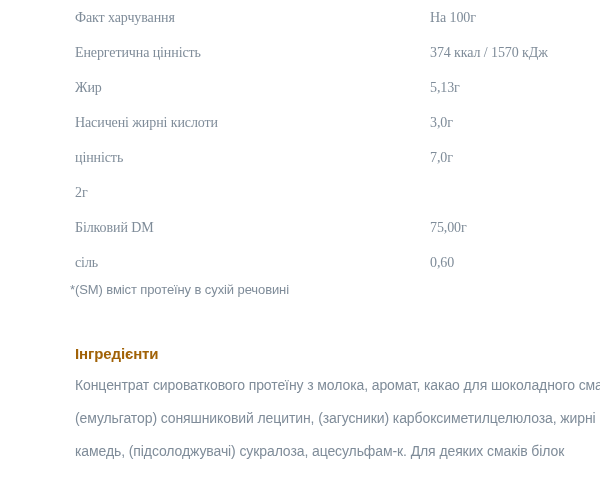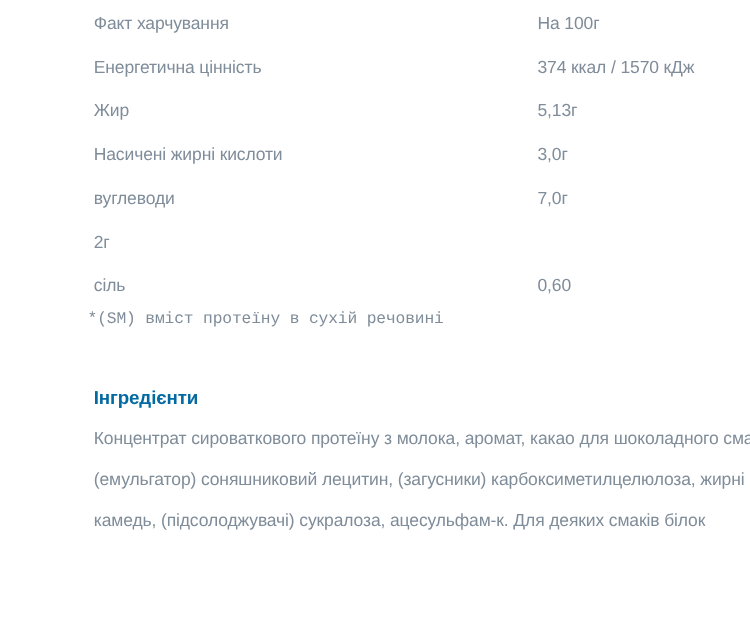--- a/index.html
+++ b/index.html
@@ -20,41 +20,41 @@
     letter-spacing: -0.1px;
   }
   .nutrition-table {
     width: 100%;
   }
   .nutri-row {
     height: 35px;
     display: flex;
     align-items: center;
     font-size: 14px;
+    font-family: Liberation Serif, serif;
   }
   .nutri-label {
     flex: 0 0 355px;
   }
   .nutri-value {
     flex: 1;
     white-space: nowrap;
   }
   .footnote {
     margin-left: -5px;
     line-height: 20px;
     font-size: 13px;
-    font-family: Liberation Mono, monospace;
   }
   .ingredients {
     margin-top: 44px;
   }
   .ingredients-heading {
     font-size: 15px;
     font-weight: bold;
-    color: #0369a1;
+    color: #a16207;
     line-height: 19px;
   }
   .ingredients-text {
     margin-top: 6px;
   }
   .ingredient-line {
     line-height: 33px;
     font-size: 14px;
     white-space: nowrap;
   }
@@ -78,25 +78,29 @@
     </div>
     <div class="nutri-row">
       <span class="nutri-label">Жир</span>
       <span class="nutri-value">5,13г</span>
     </div>
     <div class="nutri-row">
       <span class="nutri-label">Насичені жирні кислоти</span>
       <span class="nutri-value">3,0г</span>
     </div>
     <div class="nutri-row">
-      <span class="nutri-label">вуглеводи</span>
+      <span class="nutri-label">цінність</span>
       <span class="nutri-value">7,0г</span>
     </div>
     <div class="nutri-row">
       <span class="nutri-value">2г</span>
+    </div>
+    <div class="nutri-row">
+      <span class="nutri-label">Білковий DM</span>
+      <span class="nutri-value">75,00г</span>
     </div>
     <div class="nutri-row">
       <span class="nutri-label">сіль</span>
       <span class="nutri-value">0,60</span>
     </div>
   </div>
 
   <div class="footnote">*(SM) вміст протеїну в сухій речовині</div>
 
   <div class="ingredients">

